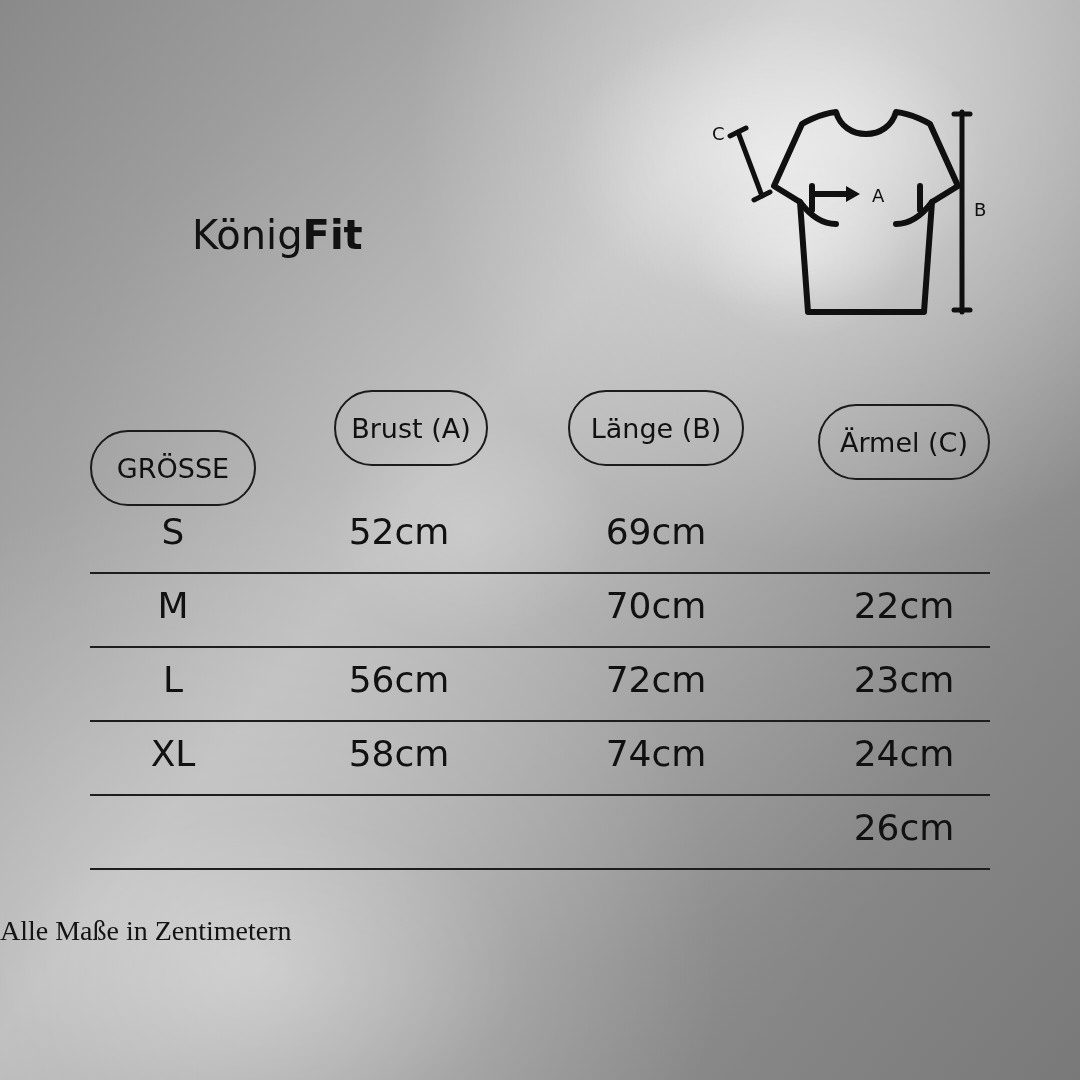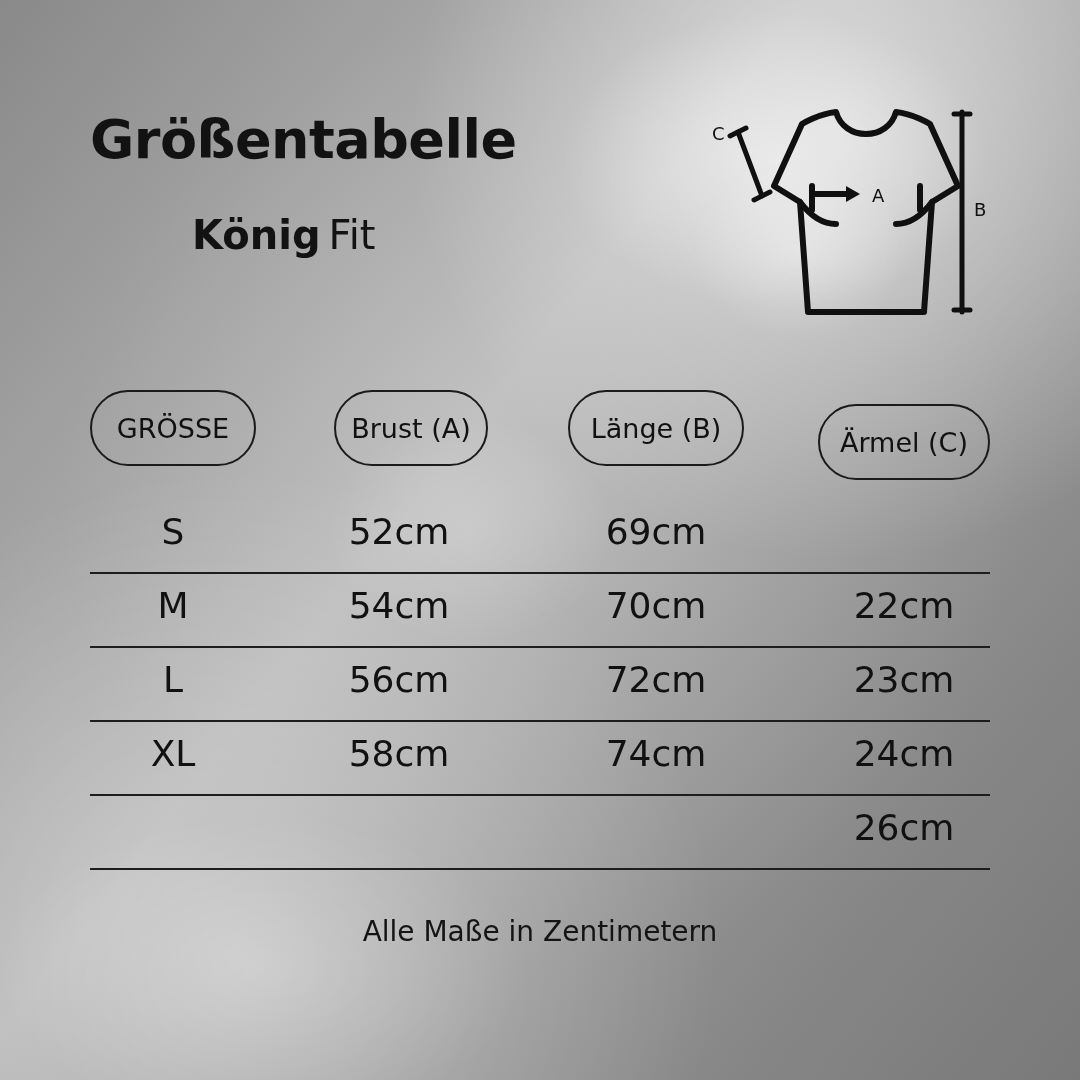--- a/index.html
+++ b/index.html
@@ -61,26 +61,25 @@
 
   .brand {
     position: absolute;
     left: 192px;
     top: 212px;
     font-size: 40px;
     white-space: nowrap;
     color: #121212;
   }
   .brand .brand-strong {
+    font-weight: 400;
+    margin-top: 36px;
+  }
+  .brand .brand-light {
     font-weight: 700;
-    margin-top: 36px;
-  }
-  .brand .brand-light {
-    font-weight: 400;
-    margin-left: 8px;
   }
 
   .shirt-diagram {
     position: absolute;
     left: 700px;
     top: 100px;
     width: 290px;
     height: 225px;
   }
 
@@ -98,21 +97,21 @@
     border: 2px solid #1b1b1b;
     border-radius: 38px;
     display: flex;
     align-items: center;
     justify-content: center;
     font-size: 27px;
     color: #111;
     background: transparent;
     box-sizing: border-box;
   }
-  .pill-0 { left: 0px;   width: 166px; }
+  .pill-0 { left: 0px;   width: 166px; margin-top: 40px; }
   .pill-1 { left: 244px; width: 154px; }
   .pill-2 { left: 478px; width: 176px; }
   .pill-3 { left: 728px; width: 172px; margin-top: 14px; }
 
   .table {
     position: absolute;
     left: 90px;
     top: 500px;
     width: 900px;
   }
@@ -133,36 +132,35 @@
   .c0 { left: 0px;   width: 166px; }
   .c1 { left: 232px; width: 154px; }
   .c2 { left: 478px; width: 176px; }
   .c3 { left: 728px; width: 172px; }
 
   .footnote {
     position: absolute;
     left: 0;
     top: 915px;
     width: 1080px;
-    text-align: center;
     font-size: 28px;
     color: #141414;
+    font-family: Liberation Serif, serif;
   }
 </style>
 </head>
 <body>
 
 <div id="page">
 
   <div class="sheen sheen-a"></div>
   <div class="sheen sheen-b"></div>
   <div class="sheen sheen-c"></div>
   <div class="sheen sheen-d"></div>
 
-  <div class="title">Größentabelle</div>
 
   <div class="brand">
     <span class="brand-strong">König</span><span class="brand-light">Fit</span>
   </div>
 
   <div class="shirt-diagram">
     <svg width="290" height="225" viewBox="0 0 290 225" fill="none" xmlns="http://www.w3.org/2000/svg">
 
       <path d="M102 24 C102 24 118 14 136 12 C140 26 152 34 166 34 C180 34 192 26 196 12 C214 14 230 24 230 24 L258 86 L232 102 L224 212 L108 212 L100 102 L74 86 Z" stroke="#101010" stroke-width="6" stroke-linejoin="round" stroke-linecap="round" fill="none"></path>
 
@@ -195,21 +193,20 @@
   </div>
 
   <div class="table">
     <div class="row">
       <div class="cell c0">S</div>
       <div class="cell c1">52cm</div>
       <div class="cell c2">69cm</div>
     </div>
     <div class="row">
       <div class="cell c0">M</div>
-      <div class="cell c1">54cm</div>
       <div class="cell c2">70cm</div>
       <div class="cell c3">22cm</div>
     </div>
     <div class="row">
       <div class="cell c0">L</div>
       <div class="cell c1">56cm</div>
       <div class="cell c2">72cm</div>
       <div class="cell c3">23cm</div>
     </div>
     <div class="row">

